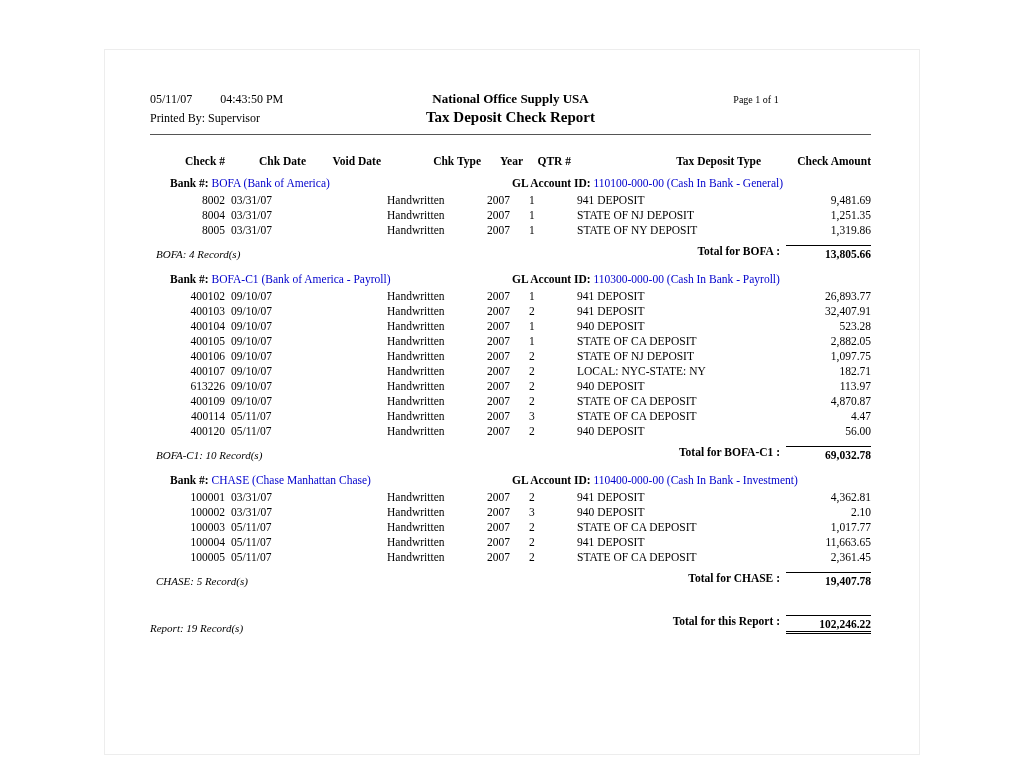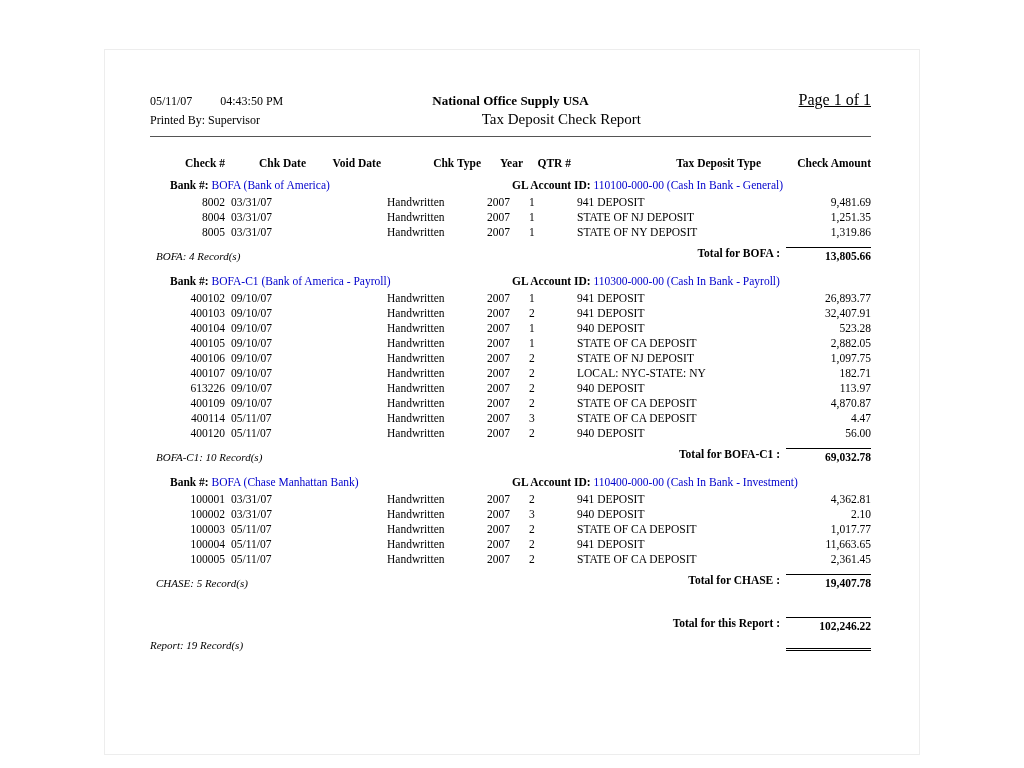--- a/index.html
+++ b/index.html
@@ -15,24 +15,24 @@
     position:absolute; left:104px; top:49px; width:816px; height:706px;
     background:#fff; border:1px solid #ededed;
   }
   .report { position:absolute; left:150px; top:91px; width:721px; }
 
   
   .hrow { display:grid; grid-template-columns:230px 1fr 230px; align-items:baseline; }
   .hleft { font-size:12px; white-space:nowrap; }
   .htime { margin-left:28px; }
   .company { text-align:center; font-weight:bold; font-size:13px; }
-  .pagenum { text-align:right; font-size:16px;text-decoration:underline; }
+  .pagenum { text-align:center; font-size:10px; }
   .hrow2 { margin-top:2px; }
   .printedby { font-size:12px; white-space:nowrap; }
-  .title { text-align:right; font-weight:normal; font-size:15px; }
+  .title { text-align:center; font-weight:bold; font-size:15px; }
   .rule { border-bottom:1px solid #555; margin-top:8px; }
 
   
   table { width:721px; border-collapse:collapse; table-layout:fixed; margin-top:20px; font-size:11.5px; }
   th { font-weight:bold; padding:0 0 3px 6px; text-align:right; white-space:nowrap; overflow:hidden; font-size:11.5px; }
   th.c0 { text-align:right; padding-left:0; }
   th.c7 { text-align:right; padding-left:0; padding-right:0; }
   td { padding:1px 0 1px 6px; line-height:13px; white-space:nowrap; overflow:hidden; }
   td.c0 { text-align:right; padding-left:0; }
   td.c7 { text-align:right; padding-left:0; padding-right:0; }
@@ -45,21 +45,21 @@
   
   .sec-footer { display:flex; justify-content:space-between; align-items:flex-end; padding:6px 0 4px; }
   .recs { font-style:italic; font-size:11px; }
   .totgrp { display:flex; align-items:flex-start; gap:6px; }
   .tlabel { font-weight:bold; font-size:11.5px; }
   .tamt {
     font-weight:bold; font-size:11.5px; display:inline-block; width:85px;
     text-align:right; border-top:1px solid #000; padding-top:2px;
   }
   .report-grand { margin-top:16px; }
-  .grand-amt { border-bottom:3px double #000; padding-bottom:16px;font-family:Liberation Serif, serif; }
+  .grand-amt { border-bottom:3px double #000; padding-bottom:1px;font-family:Liberation Serif, serif; }
 </style>
 </head>
 <body>
 
 <div class="sheet"></div>
 
 <div class="report">
 
   <div class="hrow">
     <div class="hleft">
@@ -255,21 +255,21 @@
             <div class="sec-footer">
               <span class="recs">BOFA-C1: 10 Record(s)</span>
               <span class="totgrp">
                 <span class="tlabel">Total for BOFA-C1 :</span>
                 <span class="tamt">69,032.78</span>
               </span>
             </div>
           </td>
         </tr>
         <tr class="bank-row">
-          <td class="bank-cell" colspan="4"><span class="blabel">Bank #: </span><span class="blue">BOFA (Chase Manhattan Bank)</span></td>
+          <td class="bank-cell" colspan="4"><span class="blabel">Bank #: </span><span class="blue">CHASE (Chase Manhattan Chase)</span></td>
           <td class="gl-cell" colspan="4"><span class="blabel">GL Account ID: </span><span class="blue">110400-000-00 (Cash In Bank - Investment)</span></td>
         </tr>
         <tr class="data-row">
           <td class="c0">100001</td>
           <td class="c1">03/31/07</td>
           <td class="c2"></td>
           <td class="c3">Handwritten</td>
           <td class="c4">2007</td>
           <td class="c5">2</td>
           <td class="c6">941 DEPOSIT</td>

